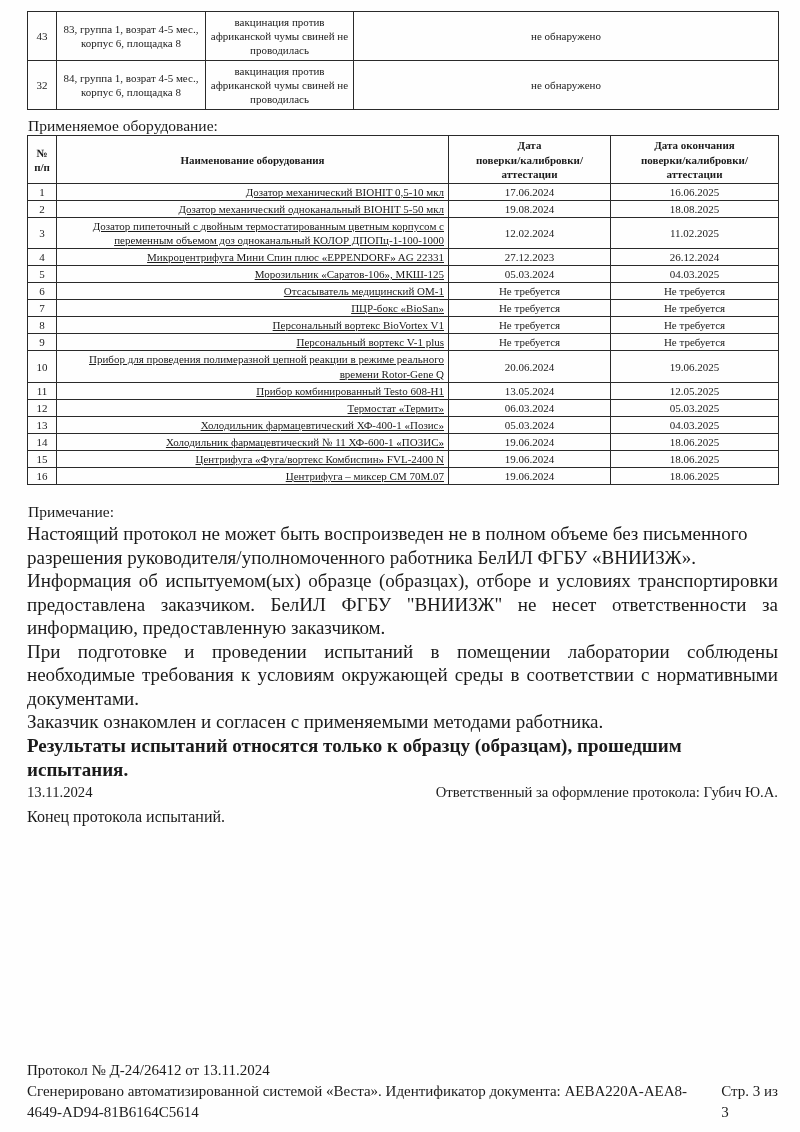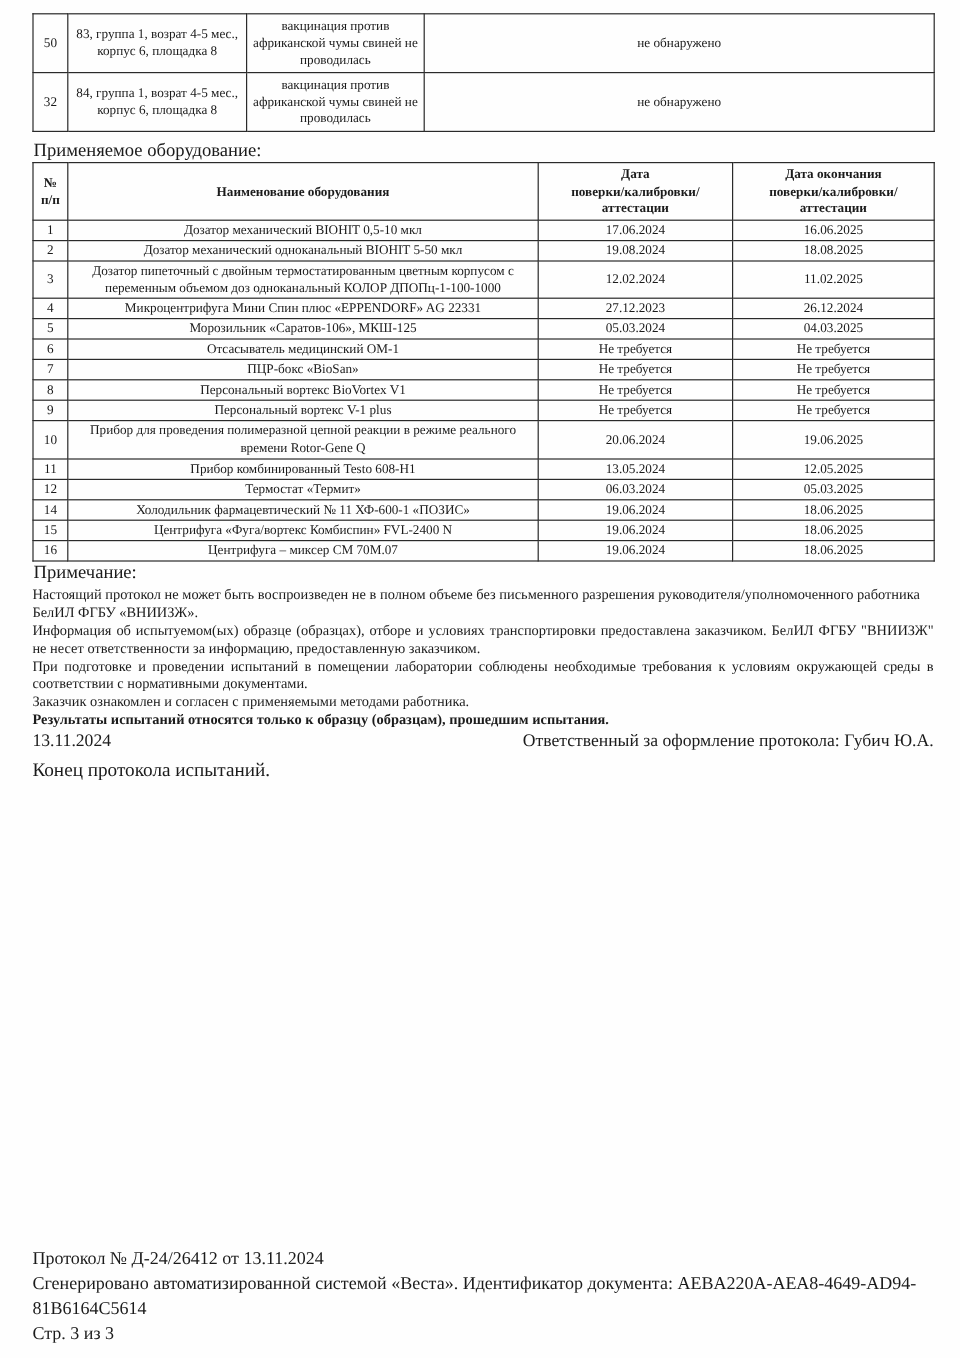--- a/index.html
+++ b/index.html
@@ -7,47 +7,47 @@
     position:relative;width:800px;height:1132px;background:#fefefe;
     font-family:"Liberation Serif","DejaVu Serif",serif;color:#1b1b1b;
     overflow:hidden;margin:0 auto;
   }
   .content{position:absolute;left:27px;top:11px;width:751px;}
   table{border-collapse:collapse;width:751px;table-layout:fixed;}
   td,th{border:1px solid #2a2a2a;font-size:11px;line-height:1.28;vertical-align:middle;padding:2px 4px;word-wrap:break-word;}
   .samples td{text-align:center;padding:3px 4px;}
   .eq th{font-weight:bold;text-align:center;white-space:pre-line;padding:2px 3px;}
   .eq td{text-align:center;padding:1px 4px;}
-  .eq td.name{text-align:center;}
+  .eq td.name{text-align:right;text-decoration:underline;}
   .section-heading{font-size:15.5px;margin:7px 0 0 1px;}
-  .notes-heading{font-size:15.5px;margin:1px 0 1px 1px;}
-  .notes p{margin:0;font-size:12px;line-height:1.24;}
+  .notes-heading{font-size:15.5px;margin:18px 0 1px 1px;}
+  .notes p{margin:0;font-size:19px;line-height:1.24;}
   .j{text-align:justify;}
   .b{font-weight:bold;}
   .signoff{display:flex;justify-content:space-between;font-size:14.7px;margin-top:3px;text-align:right;}
   .endline{font-size:16px;margin-top:7px;}
   .footer{position:absolute;left:27px;bottom:9px;width:751px;font-size:15px;line-height:1.4;}
-  .footer-row{display:flex;justify-content:space-between;flex-direction:column;}
+  .footer-row{display:flex;justify-content:space-between;}
 </style>
 </head>
 <body>
 
 <div class="page">
   <div class="content">
 
     <table class="samples">
       <colgroup>
           <col style="width:29px">
           <col style="width:149px">
           <col style="width:148px">
           <col style="width:425px">
         </colgroup>
       <tbody>
           <tr>
-            <td>50</td>
+            <td>43</td>
             <td>83, группа 1, возрат 4-5 мес., корпус 6, площадка 8</td>
             <td>вакцинация против африканской чумы свиней не проводилась</td>
             <td>не обнаружено</td>
           </tr>
           <tr>
             <td>32</td>
             <td>84, группа 1, возрат 4-5 мес., корпус 6, площадка 8</td>
             <td>вакцинация против африканской чумы свиней не проводилась</td>
             <td>не обнаружено</td>
           </tr>
@@ -141,20 +141,26 @@
             <td>13.05.2024</td>
             <td>12.05.2025</td>
           </tr>
           <tr>
             <td>12</td>
             <td class="name">Термостат «Термит»</td>
             <td>06.03.2024</td>
             <td>05.03.2025</td>
           </tr>
           <tr>
+            <td>13</td>
+            <td class="name">Холодильник фармацевтический ХФ-400-1 «Позис»</td>
+            <td>05.03.2024</td>
+            <td>04.03.2025</td>
+          </tr>
+          <tr>
             <td>14</td>
             <td class="name">Холодильник фармацевтический № 11 ХФ-600-1 «ПОЗИС»</td>
             <td>19.06.2024</td>
             <td>18.06.2025</td>
           </tr>
           <tr>
             <td>15</td>
             <td class="name">Центрифуга «Фуга/вортекс Комбиспин» FVL-2400 N</td>
             <td>19.06.2024</td>
             <td>18.06.2025</td>

